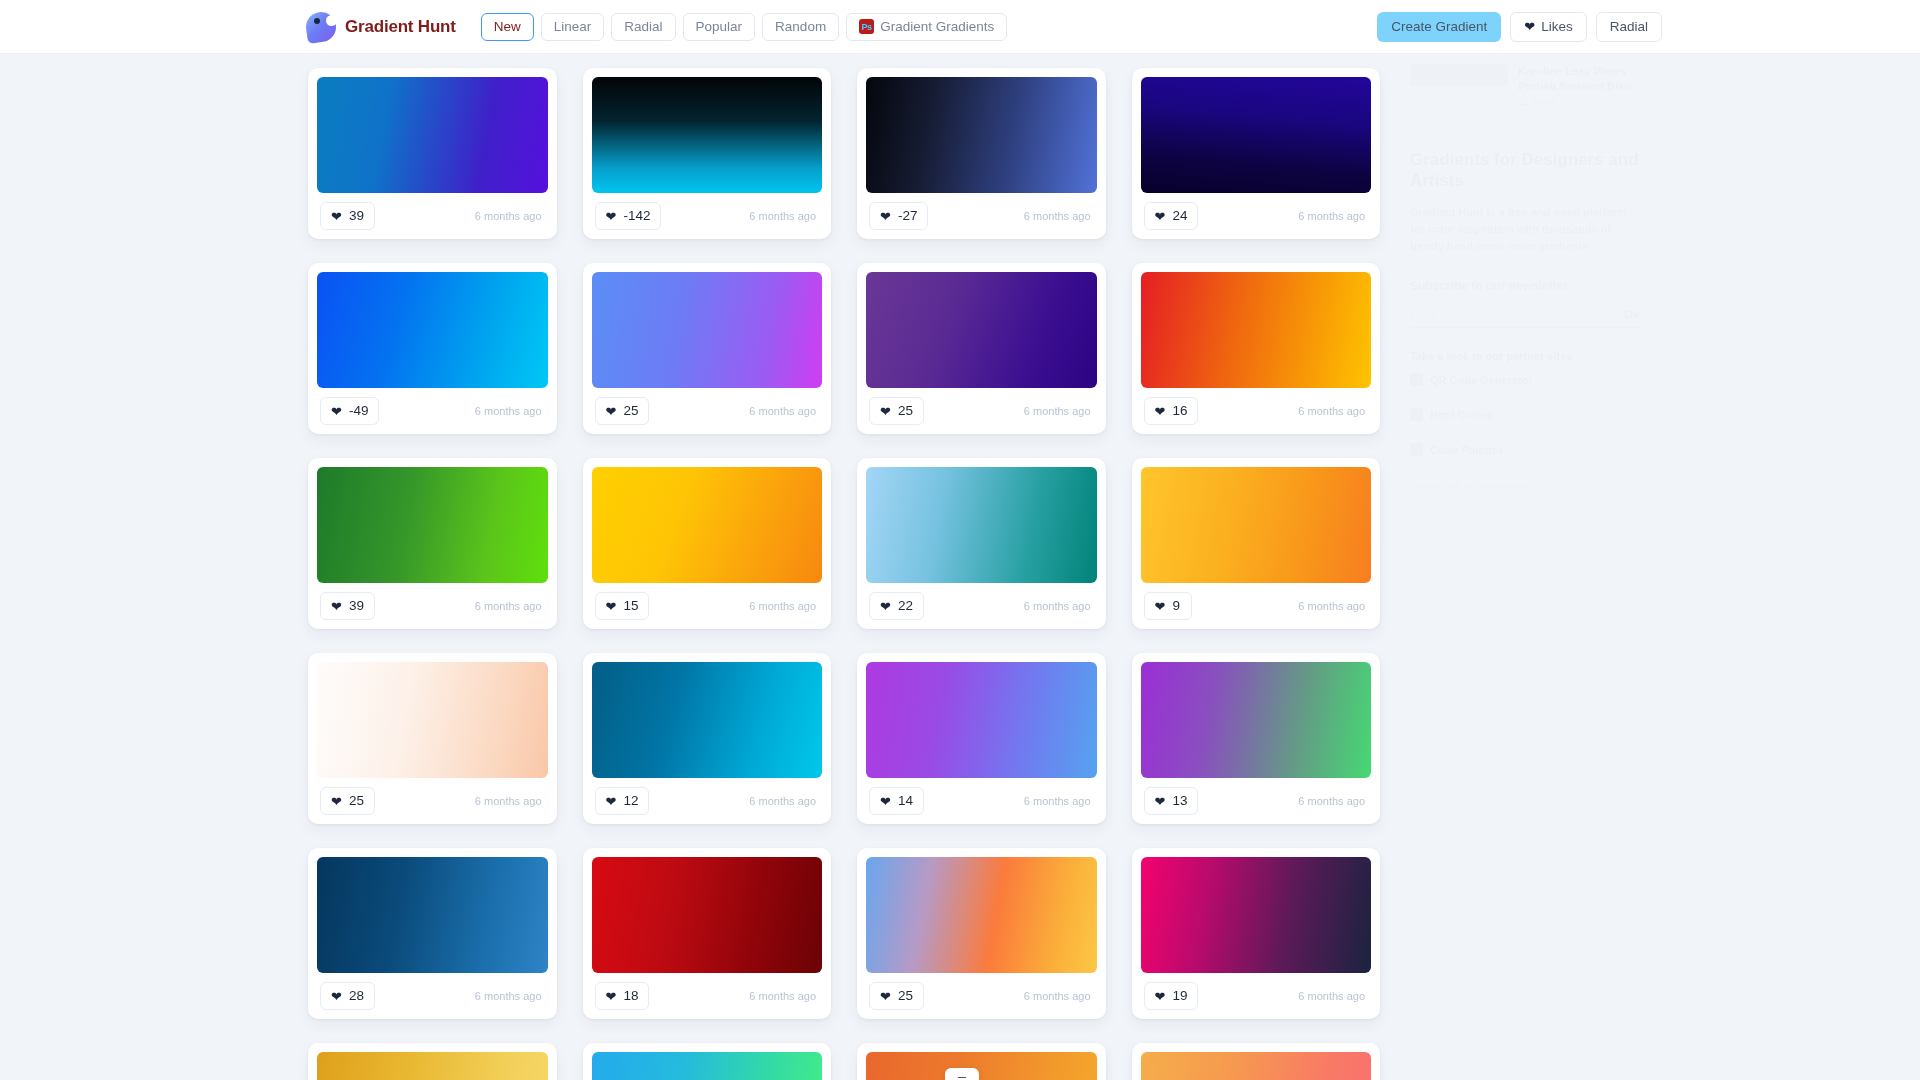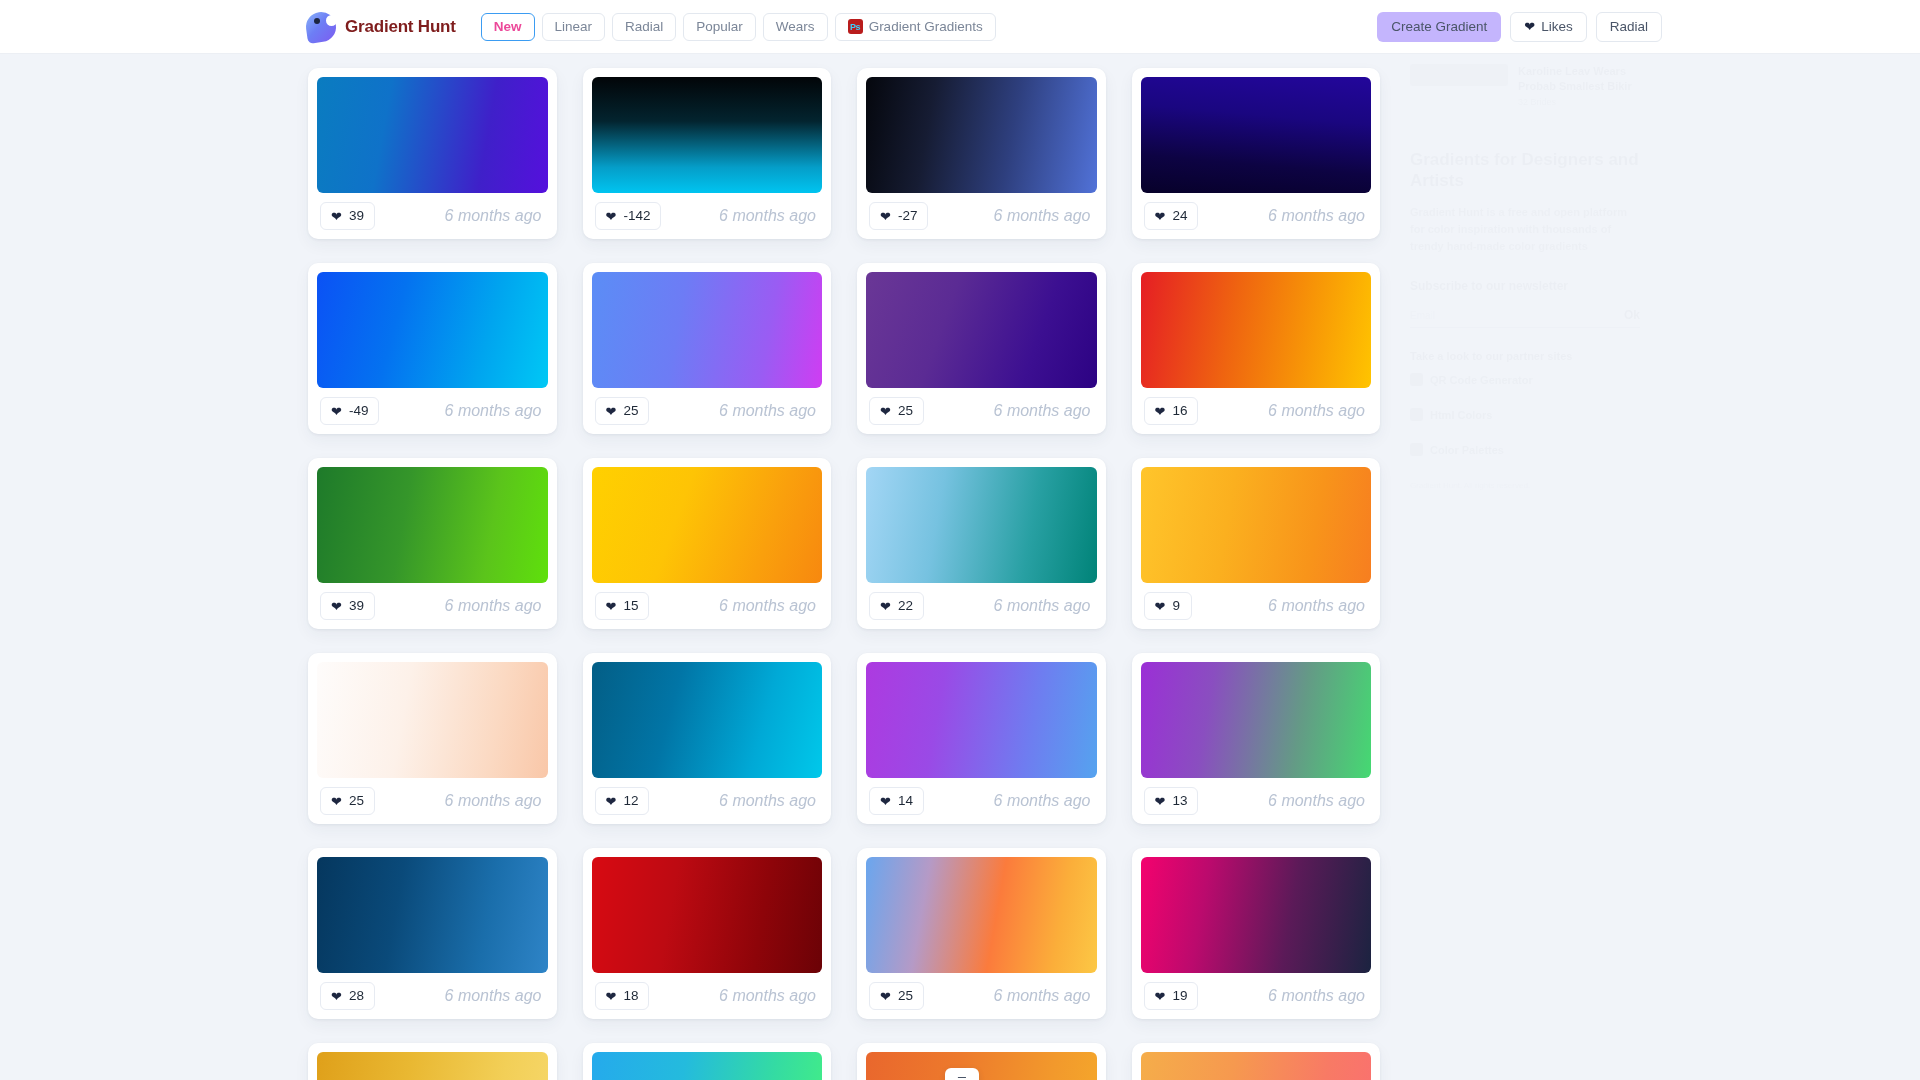--- a/index.html
+++ b/index.html
@@ -93,22 +93,22 @@
     border-radius: 6px;
     background: #ffffff;
     font-size: 13.5px;
     color: #7b8698;
     white-space: nowrap;
     cursor: pointer;
     font-family: inherit;
   }
   .nav-tab.active {
     border-color: #3b9cf2;
-    color: #ec4899;
-    font-weight: 700;
+    color: #7f1d1d;
+    font-weight: 400;
   }
 
   .ps-badge {
     width: 15px;
     height: 15px;
     border-radius: 3px;
     background: #b91c1c;
     color: #3ad0ff;
     font-size: 9px;
     font-weight: 700;
@@ -126,21 +126,21 @@
     align-items: center;
     gap: 9px;
   }
 
   .btn-create {
     height: 30px;
     padding: 0 14px;
     display: inline-flex;
     align-items: center;
     border-radius: 6px;
-    background: #c4b5fd;
+    background: #7dd3fc;
     border: none;
     font-size: 13.5px;
     color: #4a5568;
     cursor: pointer;
     white-space: nowrap;
     font-family: inherit;
   }
 
   .btn-plain {
     height: 30px;
@@ -245,25 +245,24 @@
   }
   .like-pill .heart { font-size: 13px; }
   .like-count {
     font-size: 13.5px;
     color: #1f2937;
     font-weight: 400;
     line-height: 1;
   }
 
   .time-ago {
-    font-size: 16px;
+    font-size: 11px;
     color: #b9c3d3;
     white-space: nowrap;
     padding-right: 3px;
-    font-style: italic;
   }
 
   
   .bottom-chip {
     position: absolute;
     left: 945px;
     top: 1068px;
     width: 34px;
     height: 26px;
     background: #ffffff;
@@ -297,21 +296,21 @@
       <button class="nav-tab">
         <span>Linear</span>
       </button>
       <button class="nav-tab">
         <span>Radial</span>
       </button>
       <button class="nav-tab">
         <span>Popular</span>
       </button>
       <button class="nav-tab">
-        <span>Wears</span>
+        <span>Random</span>
       </button>
       <button class="nav-tab">
         <span class="ps-badge">Ps</span>
         <span>Gradient Gradients</span>
       </button>
     </div>
   </div>
 
   <div class="nav-right">
     <button class="btn-create">

